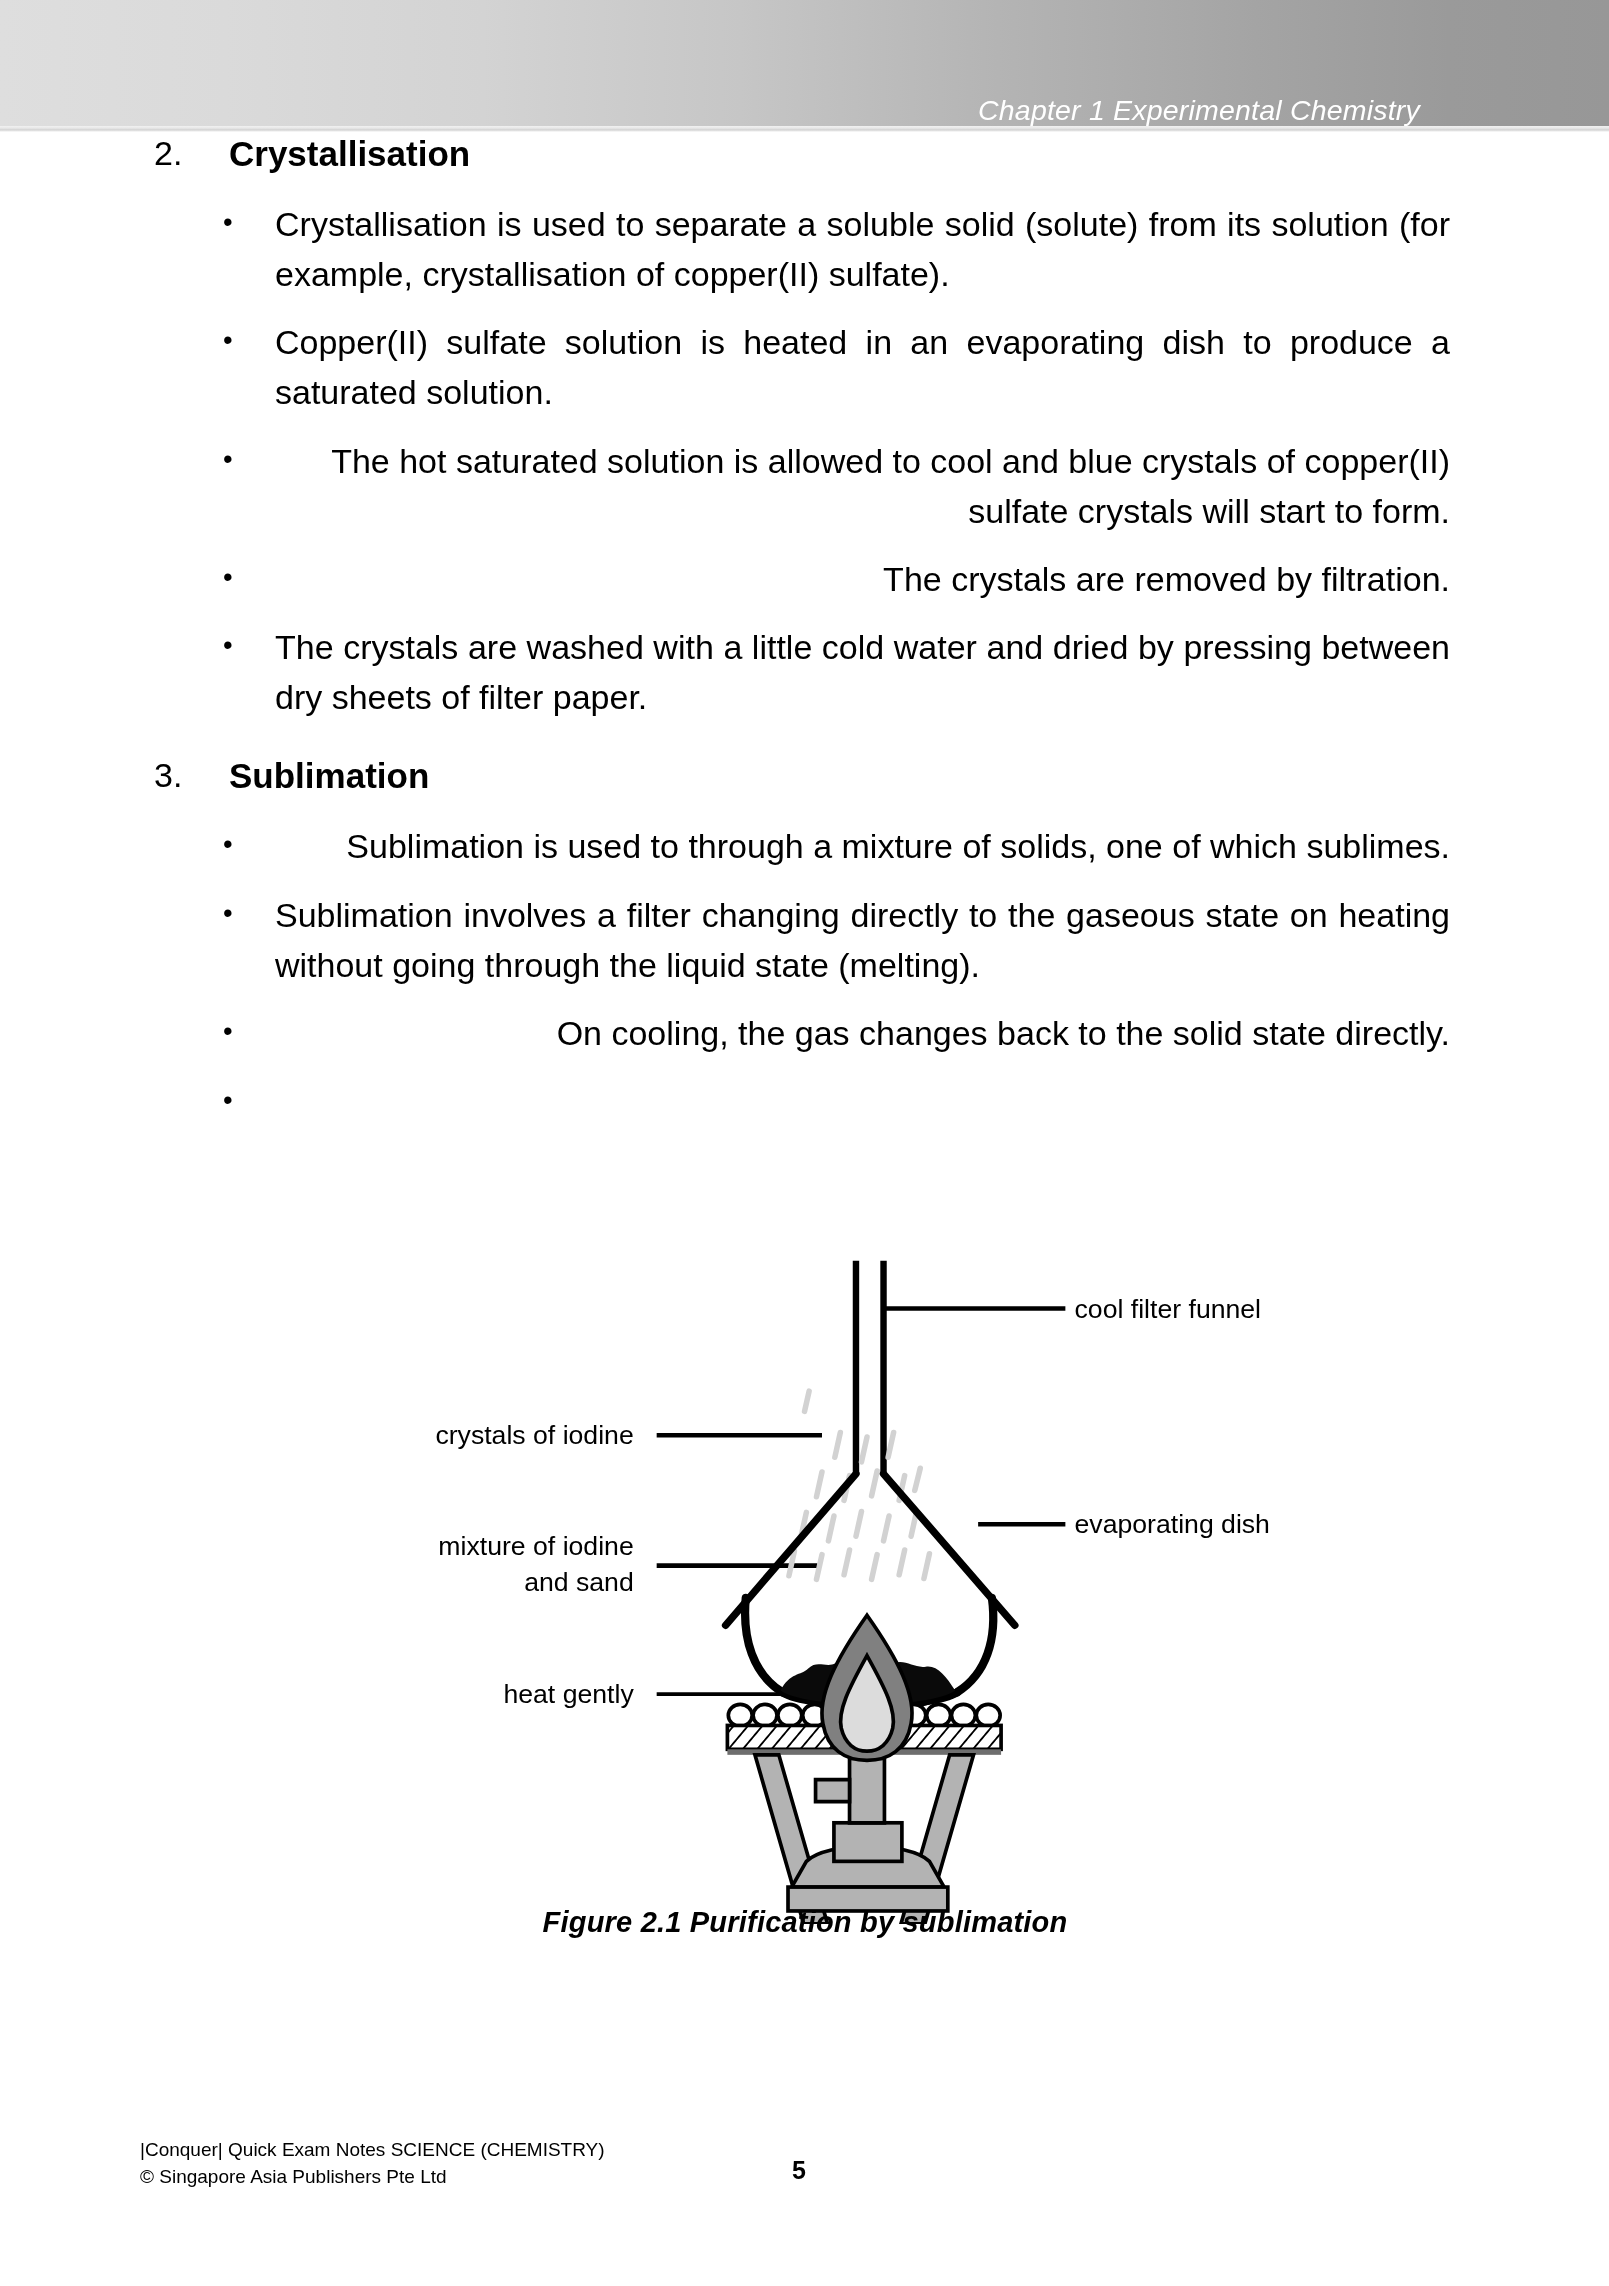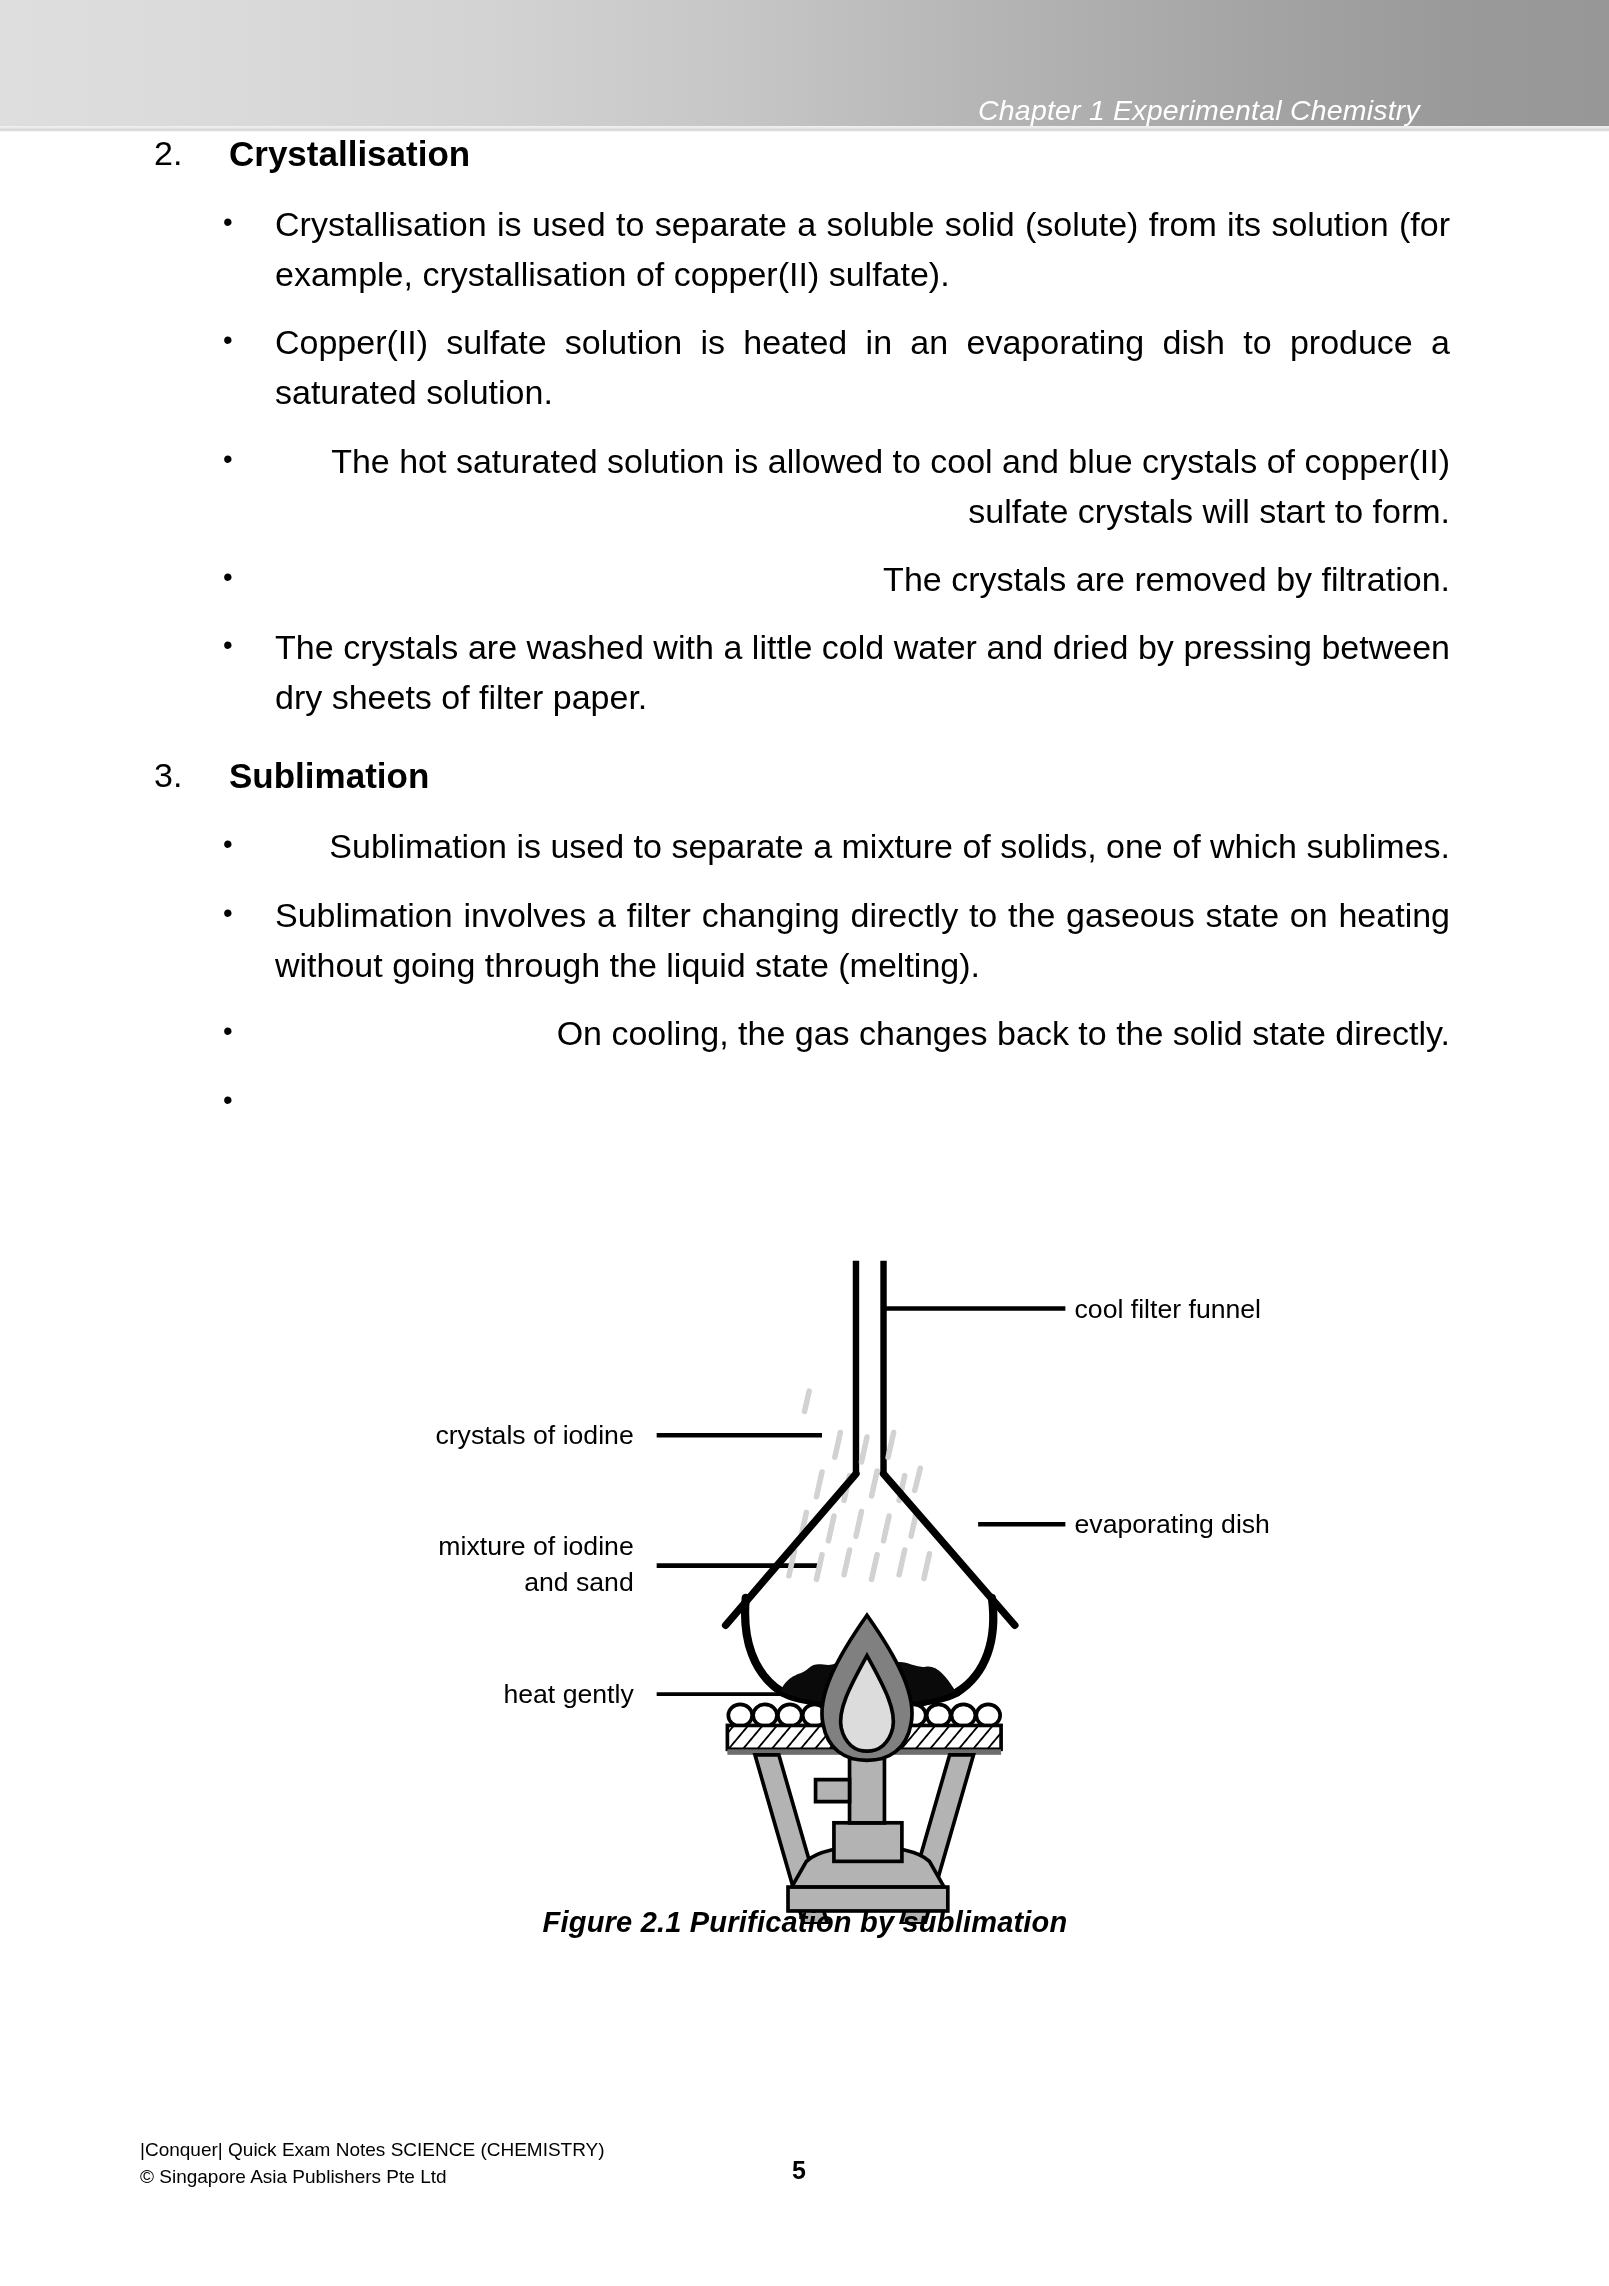--- a/index.html
+++ b/index.html
@@ -220,21 +220,21 @@
 
     <div class="num-item">
       <div class="num-heading">
         <div class="num">3.</div>
         <div class="htext">Sublimation</div>
       </div>
       <div class="gap-md"></div>
 
       <div class="bullet-row">
         <div class="bdot">•</div>
-        <div class="btext nojust">Sublimation is used to separate a mixture of solids, one of which sublimes.</div>
+        <div class="btext nojust">Sublimation is used to through a mixture of solids, one of which sublimes.</div>
       </div>
       <div class="gap-sm"></div>
 
       <div class="bullet-row">
         <div class="bdot">•</div>
         <div class="btext">Sublimation involves a filter changing directly to the gaseous state on heating without going through the liquid state (melting).</div>
       </div>
       <div class="gap-sm"></div>
 
       <div class="bullet-row">

